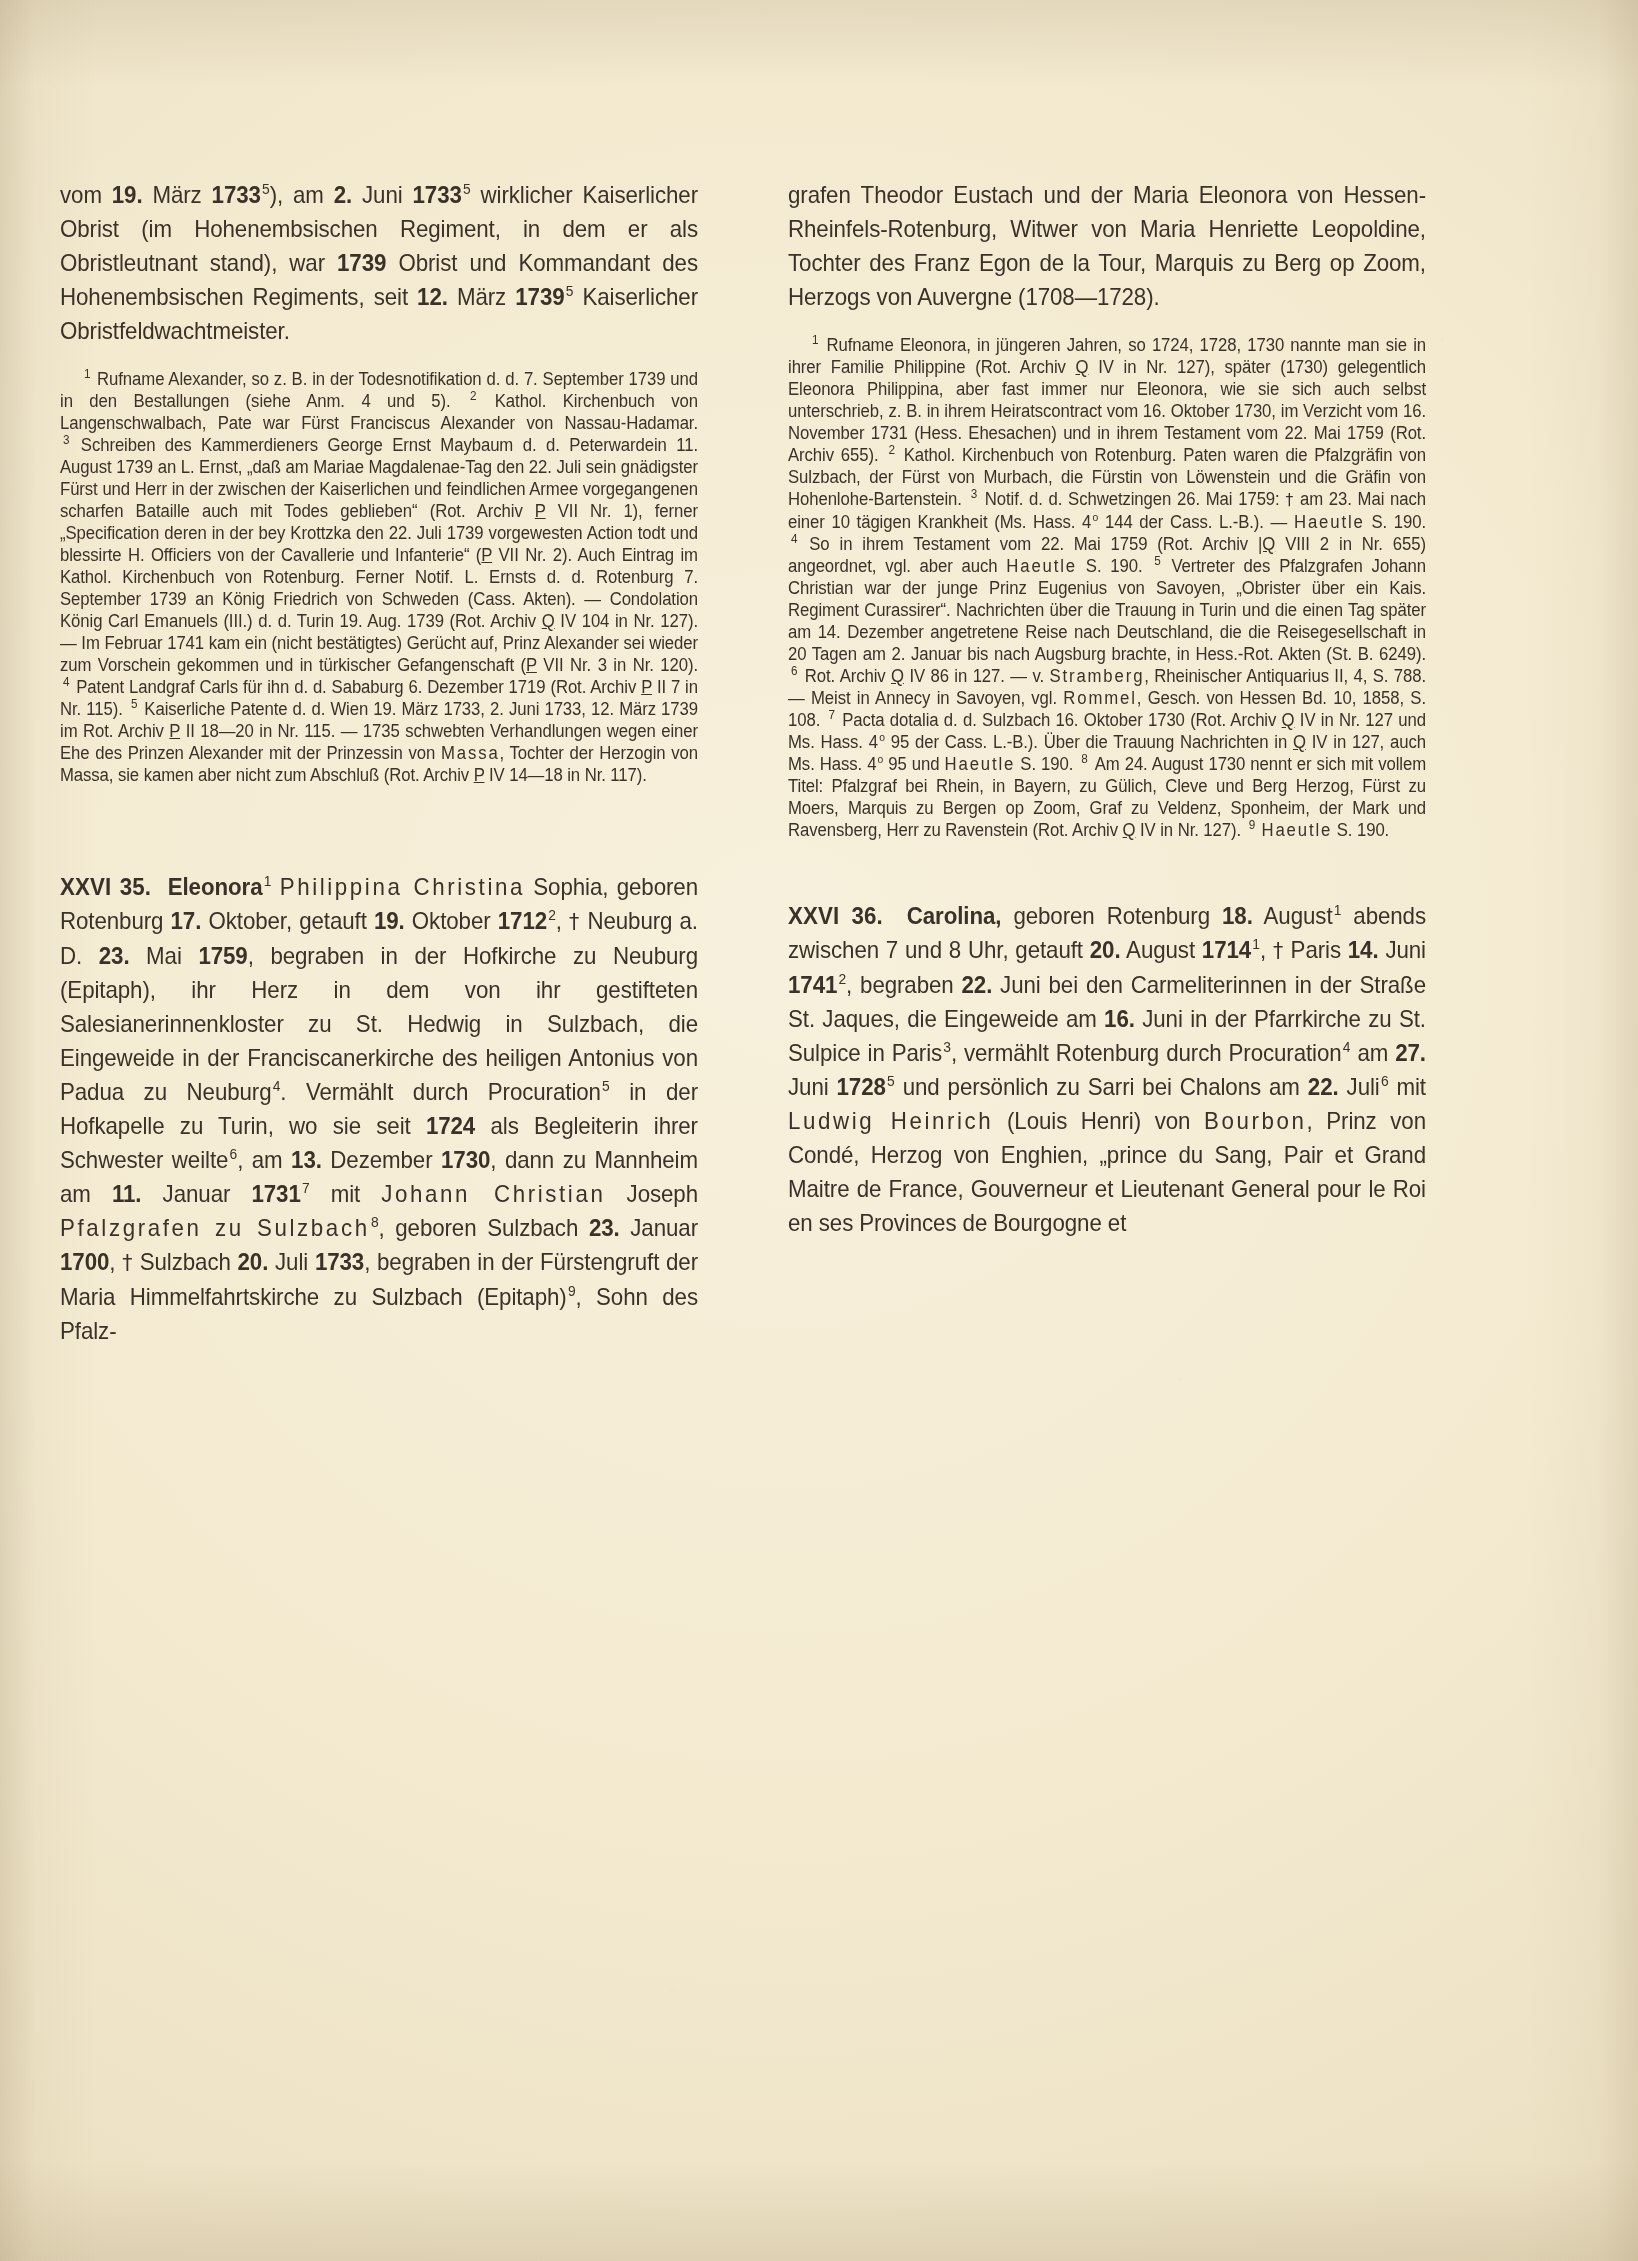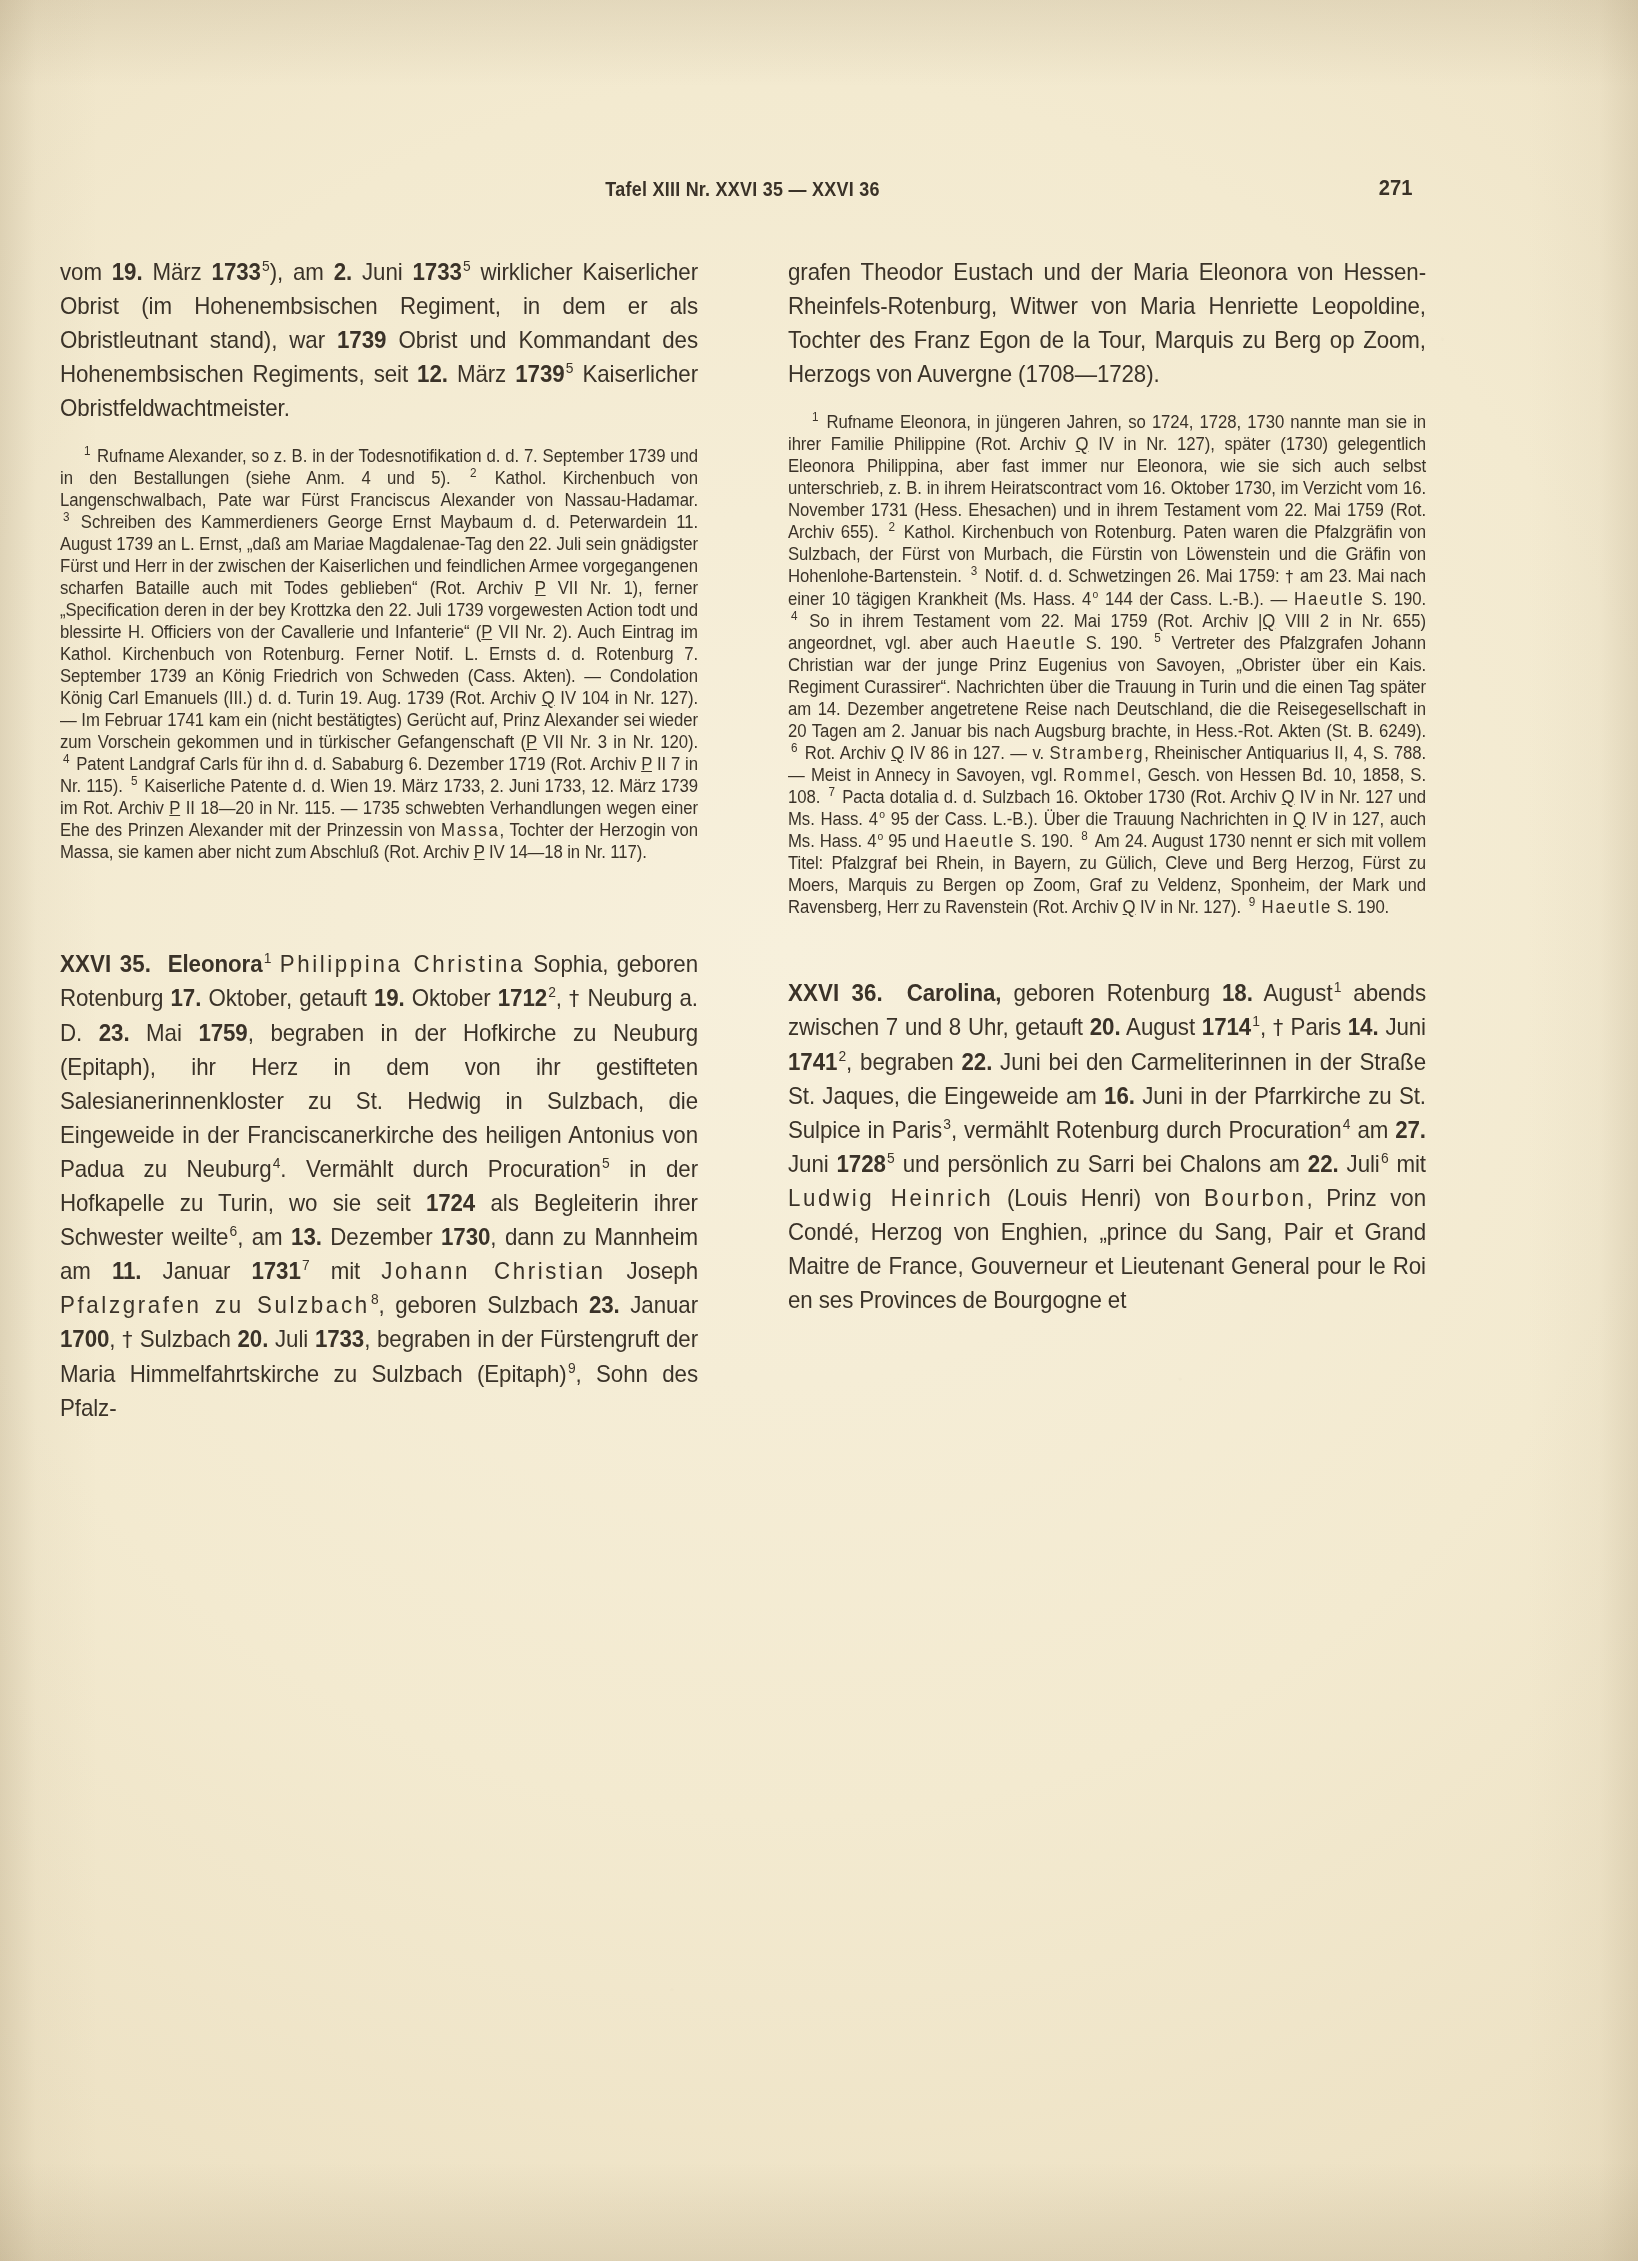--- a/index.html
+++ b/index.html
@@ -150,24 +150,20 @@
 </style>
 </head>
 <body>
 
 <div class="paper"></div>
 <div class="speckle"></div>
 <div class="edge-shade"></div>
 
 <div class="page">
 
-  <div class="runhead">
-    <div class="runhead-title">Tafel XIII Nr. XXVI 35 — XXVI 36</div>
-    <div class="runhead-folio">271</div>
-  </div>
 
   <div class="columns">
 
     <div class="col">
 
       <div class="body-text">vom <b>19.</b> März <b>1733</b><sup>5</sup>), am <b>2.</b> Juni <b>1733</b><sup>5</sup> wirklicher Kaiserlicher Obrist (im Hohenembsischen Regiment, in dem er als Obristleutnant stand), war <b>1739</b> Obrist und Kommandant des Hohenembsischen Regiments, seit <b>12.</b> März <b>1739</b><sup>5</sup> Kaiserlicher Obristfeldwachtmeister.</div>
 
       <div class="gap-sm"></div>
 
       <div class="footnotes"><span class="indent"></span><span class="fnmark">1</span>&nbsp;Rufname Alexander, so z. B. in der Todesnotifikation d. d. 7. September 1739 und in den Bestallungen (siehe Anm. 4 und 5). <span class="fnmark">2</span>&nbsp;Kathol. Kirchenbuch von Langenschwalbach, Pate war Fürst Franciscus Alexander von Nassau-Hadamar. <span class="fnmark">3</span>&nbsp;Schreiben des Kammerdieners George Ernst Maybaum d. d. Peterwardein 11. August 1739 an L. Ernst, „daß am Mariae Magdalenae-Tag den 22. Juli sein gnädigster Fürst und Herr in der zwischen der Kaiserlichen und feindlichen Armee vorgegangenen scharfen Bataille auch mit Todes geblieben“ (Rot. Archiv <span class="sig">P</span> VII Nr. 1), ferner „Specification deren in der bey Krottzka den 22. Juli 1739 vorgewesten Action todt und blessirte H. Officiers von der Cavallerie und Infanterie“ (<span class="sig">P</span> VII Nr. 2). Auch Eintrag im Kathol. Kirchenbuch von Rotenburg. Ferner Notif. L. Ernsts d. d. Rotenburg 7. September 1739 an König Friedrich von Schweden (Cass. Akten). — Condolation König Carl Emanuels (III.) d. d. Turin 19. Aug. 1739 (Rot. Archiv <span class="sig">Q</span> IV 104 in Nr. 127). — Im Februar 1741 kam ein (nicht bestätigtes) Gerücht auf, Prinz Alexander sei wieder zum Vorschein gekommen und in türkischer Gefangenschaft (<span class="sig">P</span> VII Nr. 3 in Nr. 120). <span class="fnmark">4</span>&nbsp;Patent Landgraf Carls für ihn d. d. Sababurg 6. Dezember 1719 (Rot. Archiv <span class="sig">P</span> II 7 in Nr. 115). <span class="fnmark">5</span>&nbsp;Kaiserliche Patente d. d. Wien 19. März 1733, 2. Juni 1733, 12. März 1739 im Rot. Archiv <span class="sig">P</span> II 18—20 in Nr. 115. — 1735 schwebten Verhandlungen wegen einer Ehe des Prinzen Alexander mit der Prinzessin von <span class="sp-h">Massa</span>, Tochter der Herzogin von Massa, sie kamen aber nicht zum Abschluß (Rot. Archiv <span class="sig">P</span> IV 14—18 in Nr. 117).</div>

